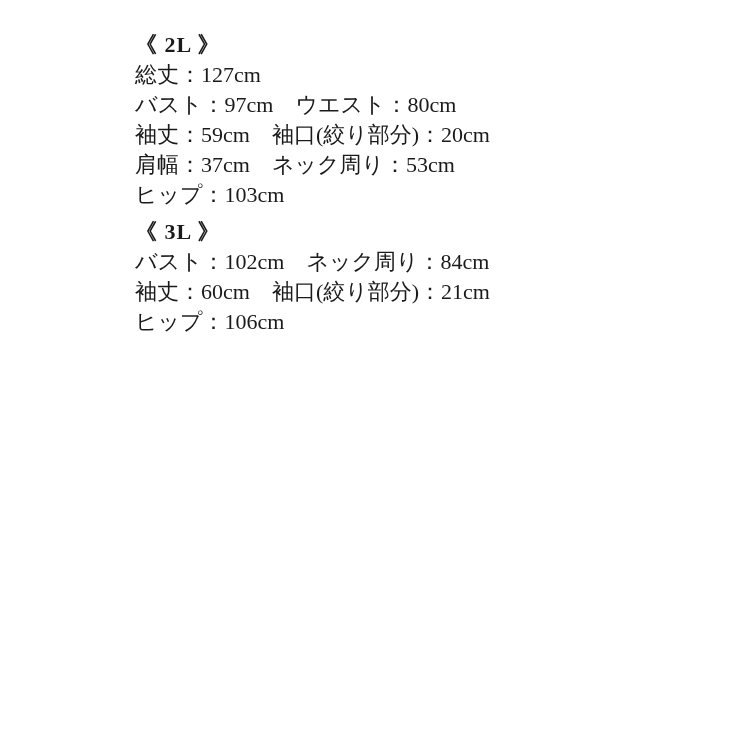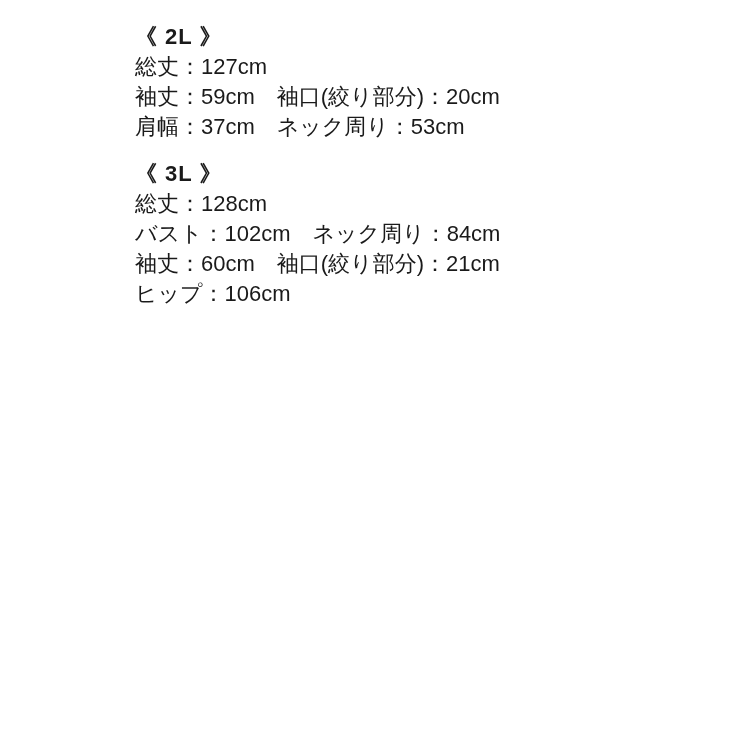--- a/index.html
+++ b/index.html
@@ -9,58 +9,59 @@
   body {
     width: 740px;
     height: 740px;
     background: #ffffff;
     overflow: hidden;
   }
   .canvas {
     box-sizing: border-box;
     width: 740px;
     height: 712px;
-    padding: 22px 20px 0 135px;
+    padding: 30px 20px 0 135px;
     background: #ffffff;
     color: #1a1a1a;
-    font-family: Liberation Sans, sans-serif;
+    font-family: Liberation Serif, serif;
     font-size: 22px;
     line-height: 30px;
   }
   .size-section h2,
   .size-section p {
     margin: 0;
     padding: 0;
     white-space: pre;
   }
   .size-heading {
     font-size: 22px;
     font-weight: bold;
     letter-spacing: 1px;
   }
   .measurement-line {
     font-weight: normal;
   }
   .size-section + .size-section {
-    margin-top: 17px;
+    margin-top: 7px;
   }
 </style>
 </head>
 <body>
 
 <div class="canvas">
 
   <section class="size-section">
     <h2 class="size-heading">《 2L 》</h2>
     <p class="measurement-line">総丈：127cm</p>
+    <p class="measurement-line">バスト：97cm　ウエスト：80cm</p>
     <p class="measurement-line">袖丈：59cm　袖口(絞り部分)：20cm</p>
     <p class="measurement-line">肩幅：37cm　ネック周り：53cm</p>
+    <p class="measurement-line">ヒップ：103cm</p>
   </section>
 
   <section class="size-section">
     <h2 class="size-heading">《 3L 》</h2>
-    <p class="measurement-line">総丈：128cm</p>
     <p class="measurement-line">バスト：102cm　ネック周り：84cm</p>
     <p class="measurement-line">袖丈：60cm　袖口(絞り部分)：21cm</p>
     <p class="measurement-line">ヒップ：106cm</p>
   </section>
 
 </div>
 
 </body></html>

